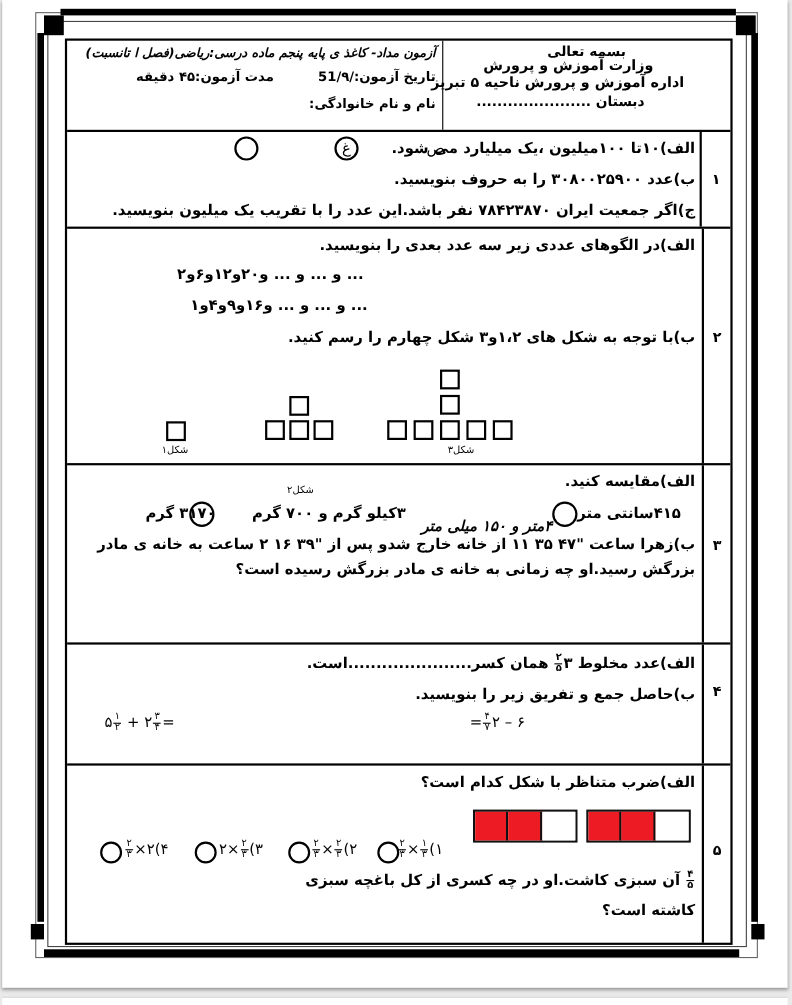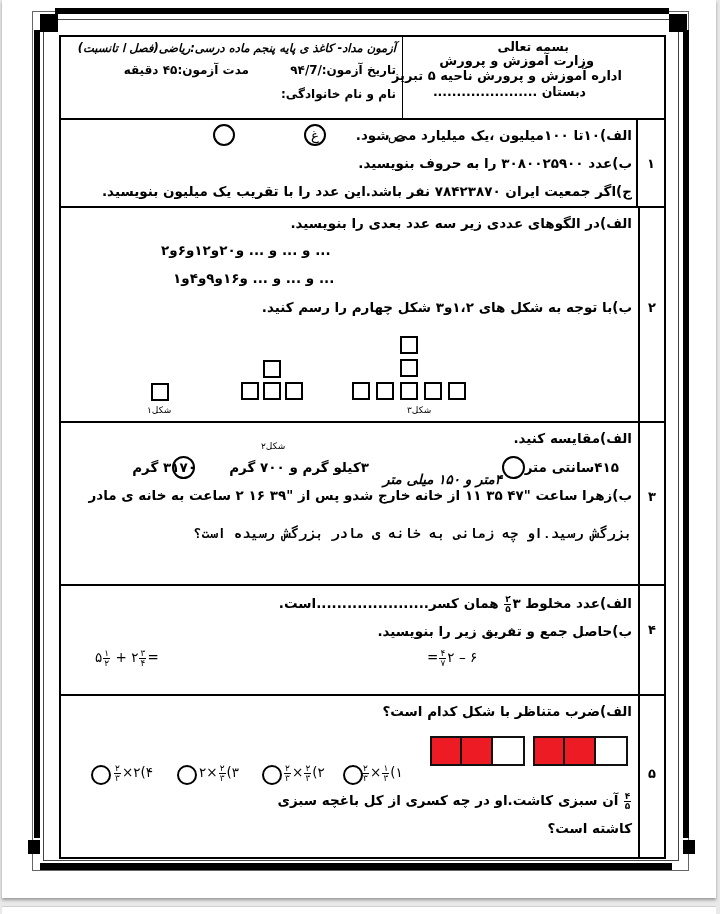--- a/index.html
+++ b/index.html
@@ -84,21 +84,21 @@
 
     <div class="row" style="top:0;height:81px;">
       <div style="position:absolute;left:341px;top:0;bottom:0;border-left:1px solid #000;"></div>
       <div class="txt" style="right:95px;top:1px;font-size:12.5px;">بسمه تعالی</div>
       <div class="txt" style="right:70px;top:15px;font-size:13px;">وزارت آموزش و پرورش</div>
       <div class="txt" style="right:42px;top:30px;font-size:13px;">اداره آموزش و پرورش ناحیه ۵ تبریز</div>
       <div class="txt" style="right:78px;top:46px;font-size:12.5px;">دبستان ......................</div>
 
       <div class="txt" style="right:268px;top:2px;font-size:11.5px;font-style:italic;">آزمون مداد- کاغذ ی پایه پنجم ماده درسی:ریاضی(فصل ا تانسبت)</div>
       <div class="txt" style="right:268px;top:24px;font-size:12px;">تاریخ آزمون:</div>
-      <div class="txt" style="right:342px;top:24px;font-size:12px;direction:ltr;">۹۴/7/</div>
+      <div class="txt" style="right:342px;top:24px;font-size:12px;direction:ltr;">51/۹/</div>
       <div class="txt" style="right:415px;top:24px;font-size:12px;">مدت آزمون:۴۵ دقیقه</div>
       <div class="txt" style="right:268px;top:48px;font-size:12px;">نام و نام خانوادگی:</div>
     </div>
 
     <div class="row" style="top:83px;height:86px;">
       <div class="numcol">۱</div>
       <div class="txt" style="right:32px;top:6px;">الف)۱۰تا ۱۰۰میلیون ،یک میلیارد می شود.</div>
       <div class="txt thin" style="right:260px;top:6px;">ص</div>
       <div class="circle" style="left:243px;top:4px;width:22px;height:22px;"></div>
       <div class="txt thin" style="right:345px;top:6px;">غ</div>
@@ -136,21 +136,21 @@
     <div class="row" style="top:386px;height:161px;">
       <div class="numcol" style="align-items:flex-start;padding-top:66px;box-sizing:border-box;">۳</div>
       <div class="txt" style="right:32px;top:6px;">الف)مقایسه کنید.</div>
       <div class="txt" style="right:45px;top:35px;">۴۱۵سانتی متر</div>
       <div class="circle" style="left:441px;top:33px;width:23px;height:23px;"></div>
       <div class="txt" style="right:162px;top:47px;font-style:italic;">۴متر و ۱۵۰ میلی متر</div>
       <div class="txt" style="right:295px;top:35px;">۳کیلو گرم و ۷۰۰ گرم</div>
       <div class="circle" style="left:111px;top:33px;width:23px;height:23px;"></div>
       <div class="txt" style="right:468px;top:35px;">۳۱۷۰ گرم</div>
       <div class="txt" style="right:32px;top:63px;">ب)زهرا ساعت "۴۷    ۳۵    ۱۱ از خانه خارج شدو پس از "۳۹     ۱۶     ۲ ساعت به خانه ی مادر</div>
-      <div class="txt" style="right:32px;top:103px;font-family:Liberation Mono, monospace;">بزرگش رسید.او چه زمانی به خانه ی مادر بزرگش رسیده است؟</div>
+      <div class="txt" style="right:32px;top:86px;">بزرگش رسید.او چه زمانی به خانه ی مادر بزرگش رسیده است؟</div>
     </div>
 
     <div class="row" style="top:549px;height:108px;">
       <div class="numcol" style="align-items:flex-start;padding-top:36px;box-sizing:border-box;">۴</div>
       <div class="txt" style="right:32px;top:8px;">
         <span>الف)عدد مخلوط ۳</span><span class="frac">
             <span>۲</span>
             <span class="bar-line"></span>
             <span>۵</span>
           </span>

